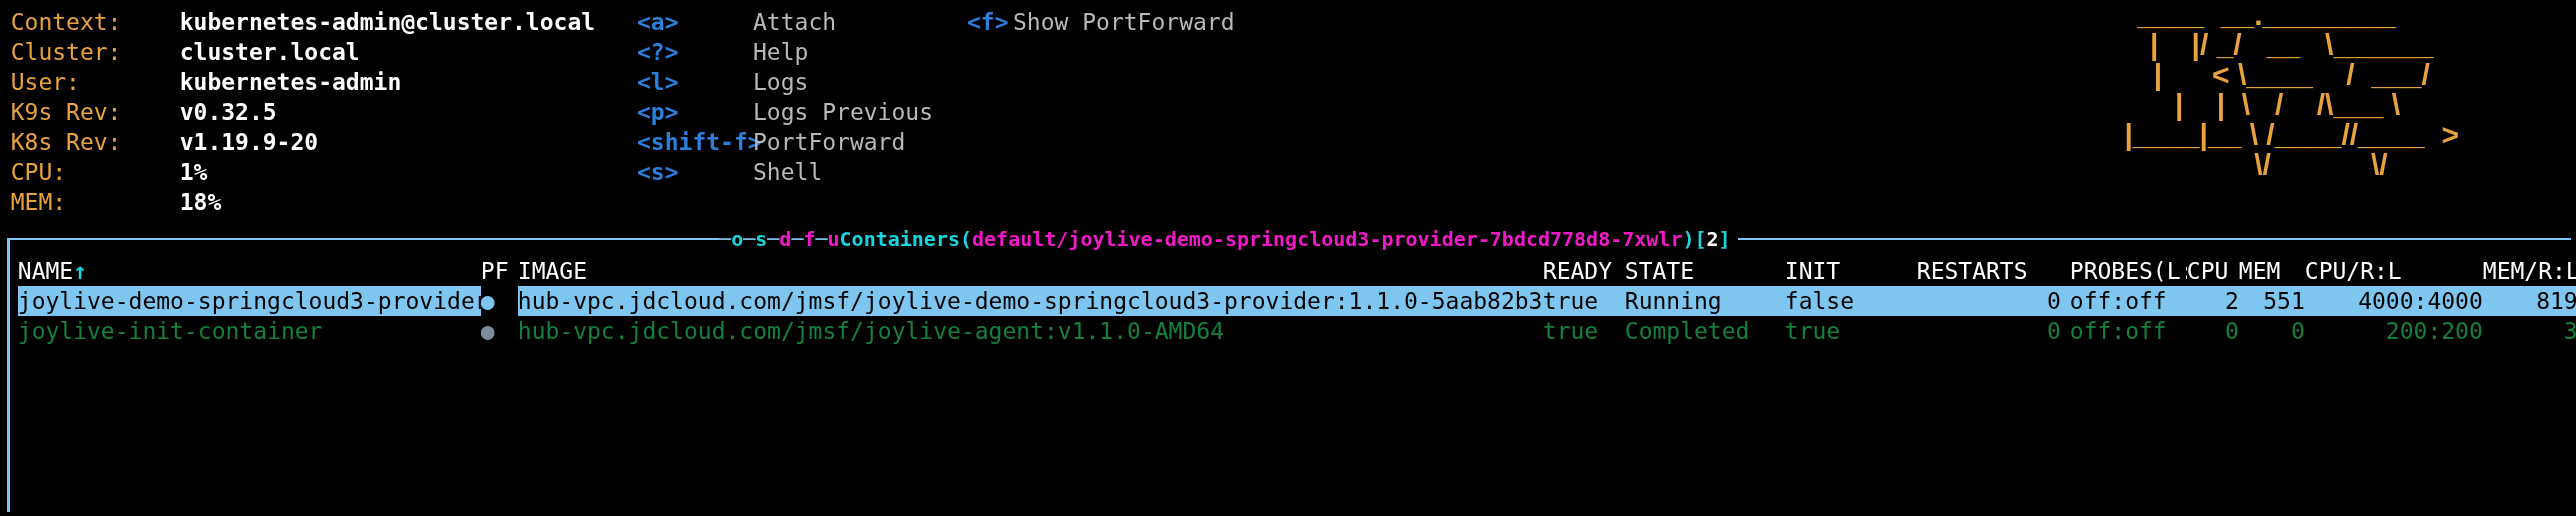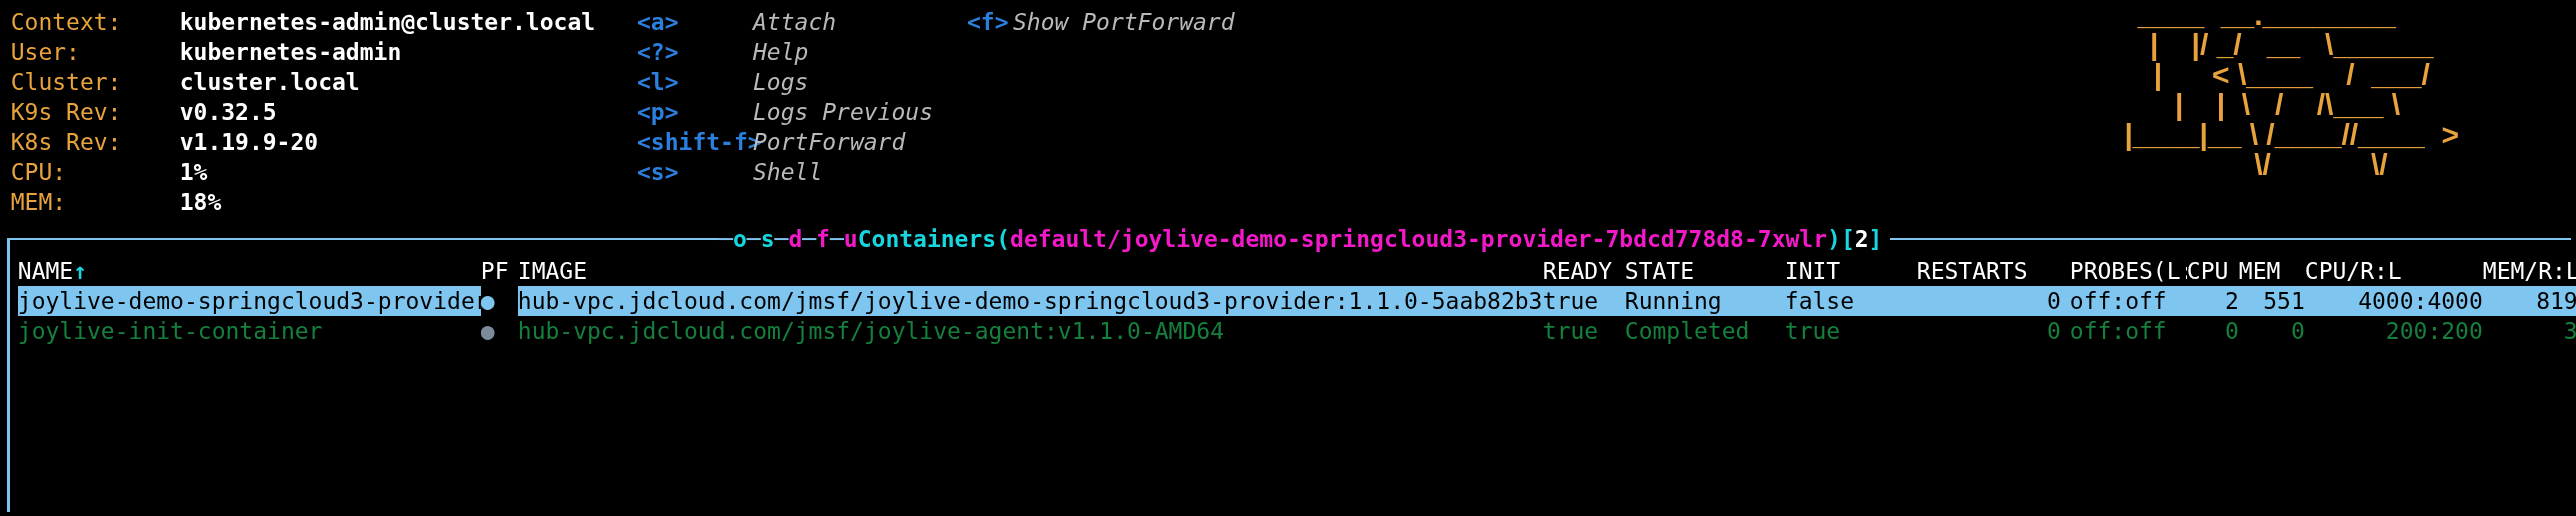--- a/index.html
+++ b/index.html
@@ -72,21 +72,20 @@
   .hint-key {
     color: #2b7fdd;
     font-weight: bold;
     flex: 0 0 auto;
     min-width: 0;
   }
   #hints-col-1 .hint-key { width: 116px; flex: 0 0 116px; }
   #hints-col-2 .hint-key { width: 46px; flex: 0 0 46px; }
   .hint-label {
     color: #b9b9b9;
-    font-style: italic;
   }
 
   
   #logo {
     position: absolute;
     right: 9px;
     top: 0px;
     color: #e8a33d;
     font-family: Liberation Sans, sans-serif;
     font-size: 30px;
@@ -133,21 +132,21 @@
     width: 712px;
     margin-left: 0px;
   }
   #rule-right {
     flex: 1 1 auto;
     margin-left: 7.1px;
     margin-right: 3.6px;
   }
   .title-text {
     white-space: pre;
-    font-size: 23px;
+    font-size: 20px;
     line-height: 30px;
   }
   .sk-cyan   { color: #17d6e0; font-weight: bold; }
   .sk-mag    { color: #f318c8; font-weight: bold; }
   .sk-dash   { color: #7ec5ef; }
   .ttl-main  { color: #17d6e0; font-weight: bold; }
   .ttl-paren { color: #17d6e0; font-weight: bold; }
   .ttl-path  { color: #f318c8; font-weight: bold; text-align: center; }
   .ttl-brk   { color: #17d6e0; font-weight: bold; }
   .ttl-count { color: #ffffff; font-weight: bold; }
@@ -203,22 +202,22 @@
   .row-normal .cell { color: #15803d; background: transparent; }
   .row-normal .c-pf { color: #7c8b99; }
 </style>
 </head>
 <body>
 
 <div id="header">
 
   <div id="cluster-info">
       <div class="info-row"><span class="info-key">Context:</span><span class="info-val">kubernetes-admin@cluster.local</span></div>
+      <div class="info-row"><span class="info-key">Cluster:</span><span class="info-val">cluster.local</span></div>
       <div class="info-row"><span class="info-key">User:</span><span class="info-val">kubernetes-admin</span></div>
-      <div class="info-row"><span class="info-key">Cluster:</span><span class="info-val">cluster.local</span></div>
       <div class="info-row"><span class="info-key">K9s Rev:</span><span class="info-val">v0.32.5</span></div>
       <div class="info-row"><span class="info-key">K8s Rev:</span><span class="info-val">v1.19.9-20</span></div>
       <div class="info-row"><span class="info-key">CPU:</span><span class="info-val">1%</span></div>
       <div class="info-row"><span class="info-key">MEM:</span><span class="info-val">18%</span></div>
     </div>
 
   <div id="hints-col-1">
       <div class="hint-row"><span class="hint-key">&lt;a&gt;</span><span class="hint-label">Attach</span></div>
       <div class="hint-row"><span class="hint-key">&lt;?&gt;</span><span class="hint-label">Help</span></div>
       <div class="hint-row"><span class="hint-key">&lt;l&gt;</span><span class="hint-label">Logs</span></div>

